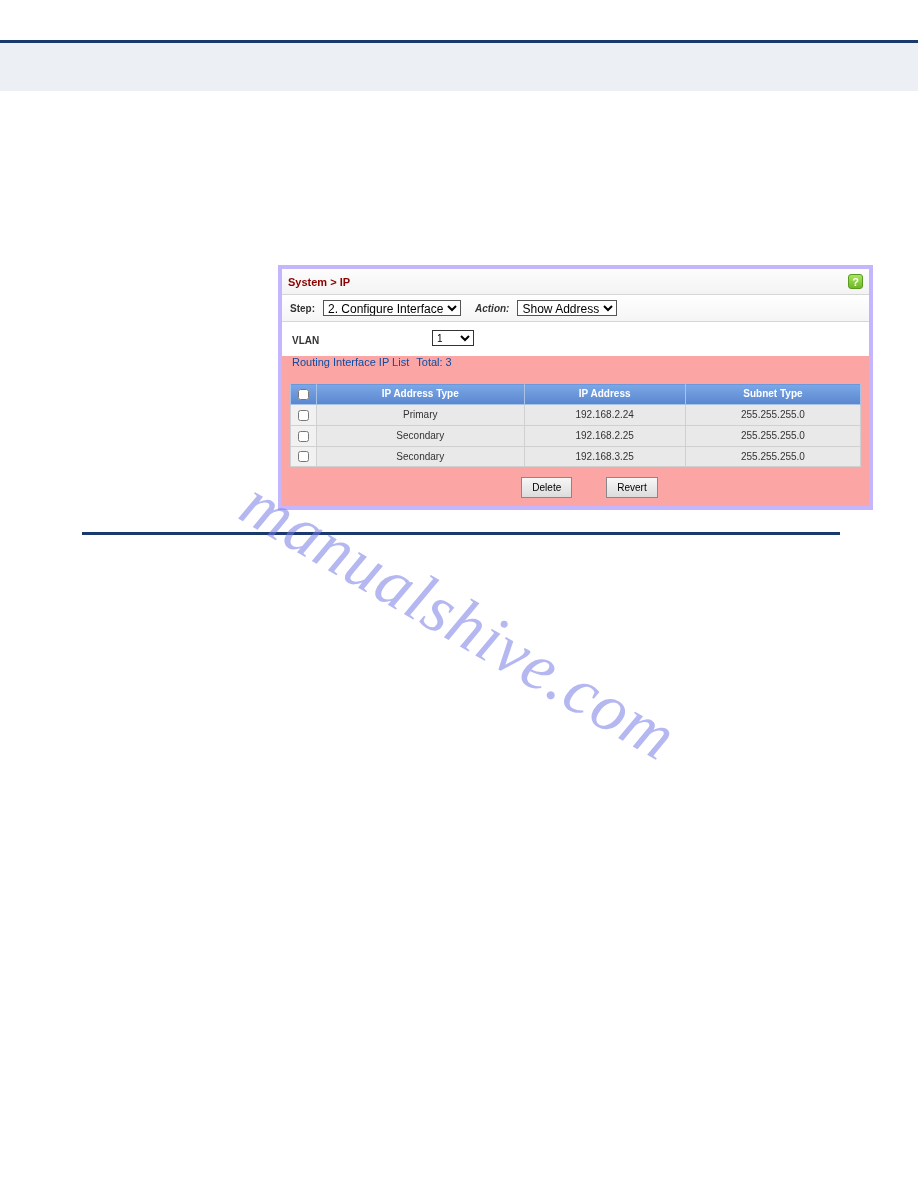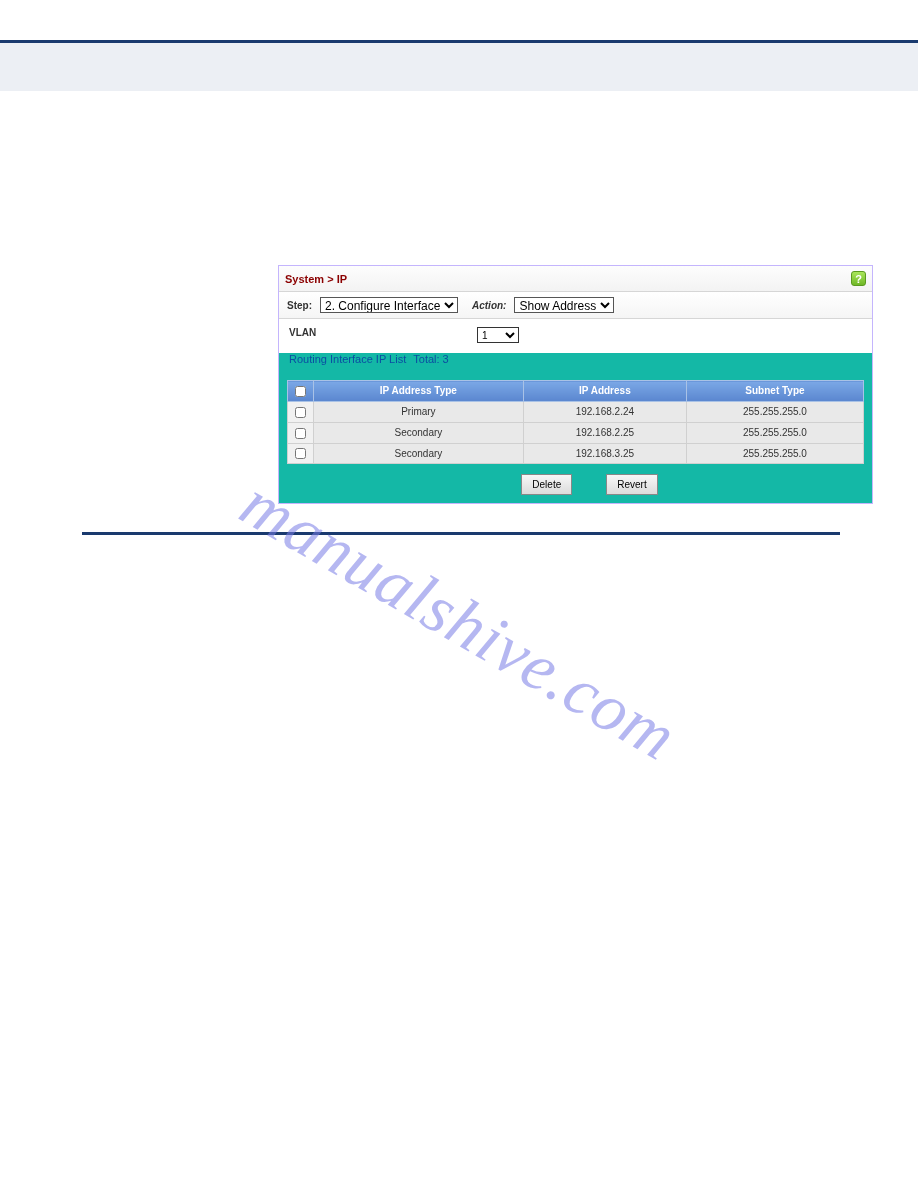--- a/index.html
+++ b/index.html
@@ -24,22 +24,22 @@
       left: 0;
       width: 918px;
       height: 48px;
       background: #eceff4;
     }
     .screenshot {
       position: absolute;
       top: 265px;
       left: 278px;
       width: 595px;
-      border: 1px solid #c4b5fd;
-      background: #14b8a6;
+      border: 4px solid #c4b5fd;
+      background: #fca5a5;
       font-size: 10px;
     }
     .shot-header {
       display: flex;
       align-items: center;
       justify-content: space-between;
       padding: 5px 6px;
       background: linear-gradient(#fdfdfd, #f3f3f3);
       border-bottom: 1px solid #d6d6d6;
     }
@@ -69,21 +69,21 @@
       border-bottom: 1px solid #d6d6d6;
     }
     .step-row label { font-weight: bold; color: #333; }
     .step-row select {
       font-size: 12px;
       border: 1px solid #555;
       background: #fff;
       height: 16px;
     }
     .form-area { padding: 8px 10px 6px 10px; background: #fff; }
-    .form-row { display: flex; align-items: flex-start; margin-bottom: 4px; gap: 48px; }
+    .form-row { display: flex; align-items: flex-end; margin-bottom: 4px; }
     .form-label { width: 140px; font-weight: bold; color: #333; }
     .form-val select {
       font-size: 10px;
       border: 1px solid #333;
       background: #fff;
       height: 16px;
       width: 42px;
     }
     .list-title {
       padding: 0 10px 15px 10px;

